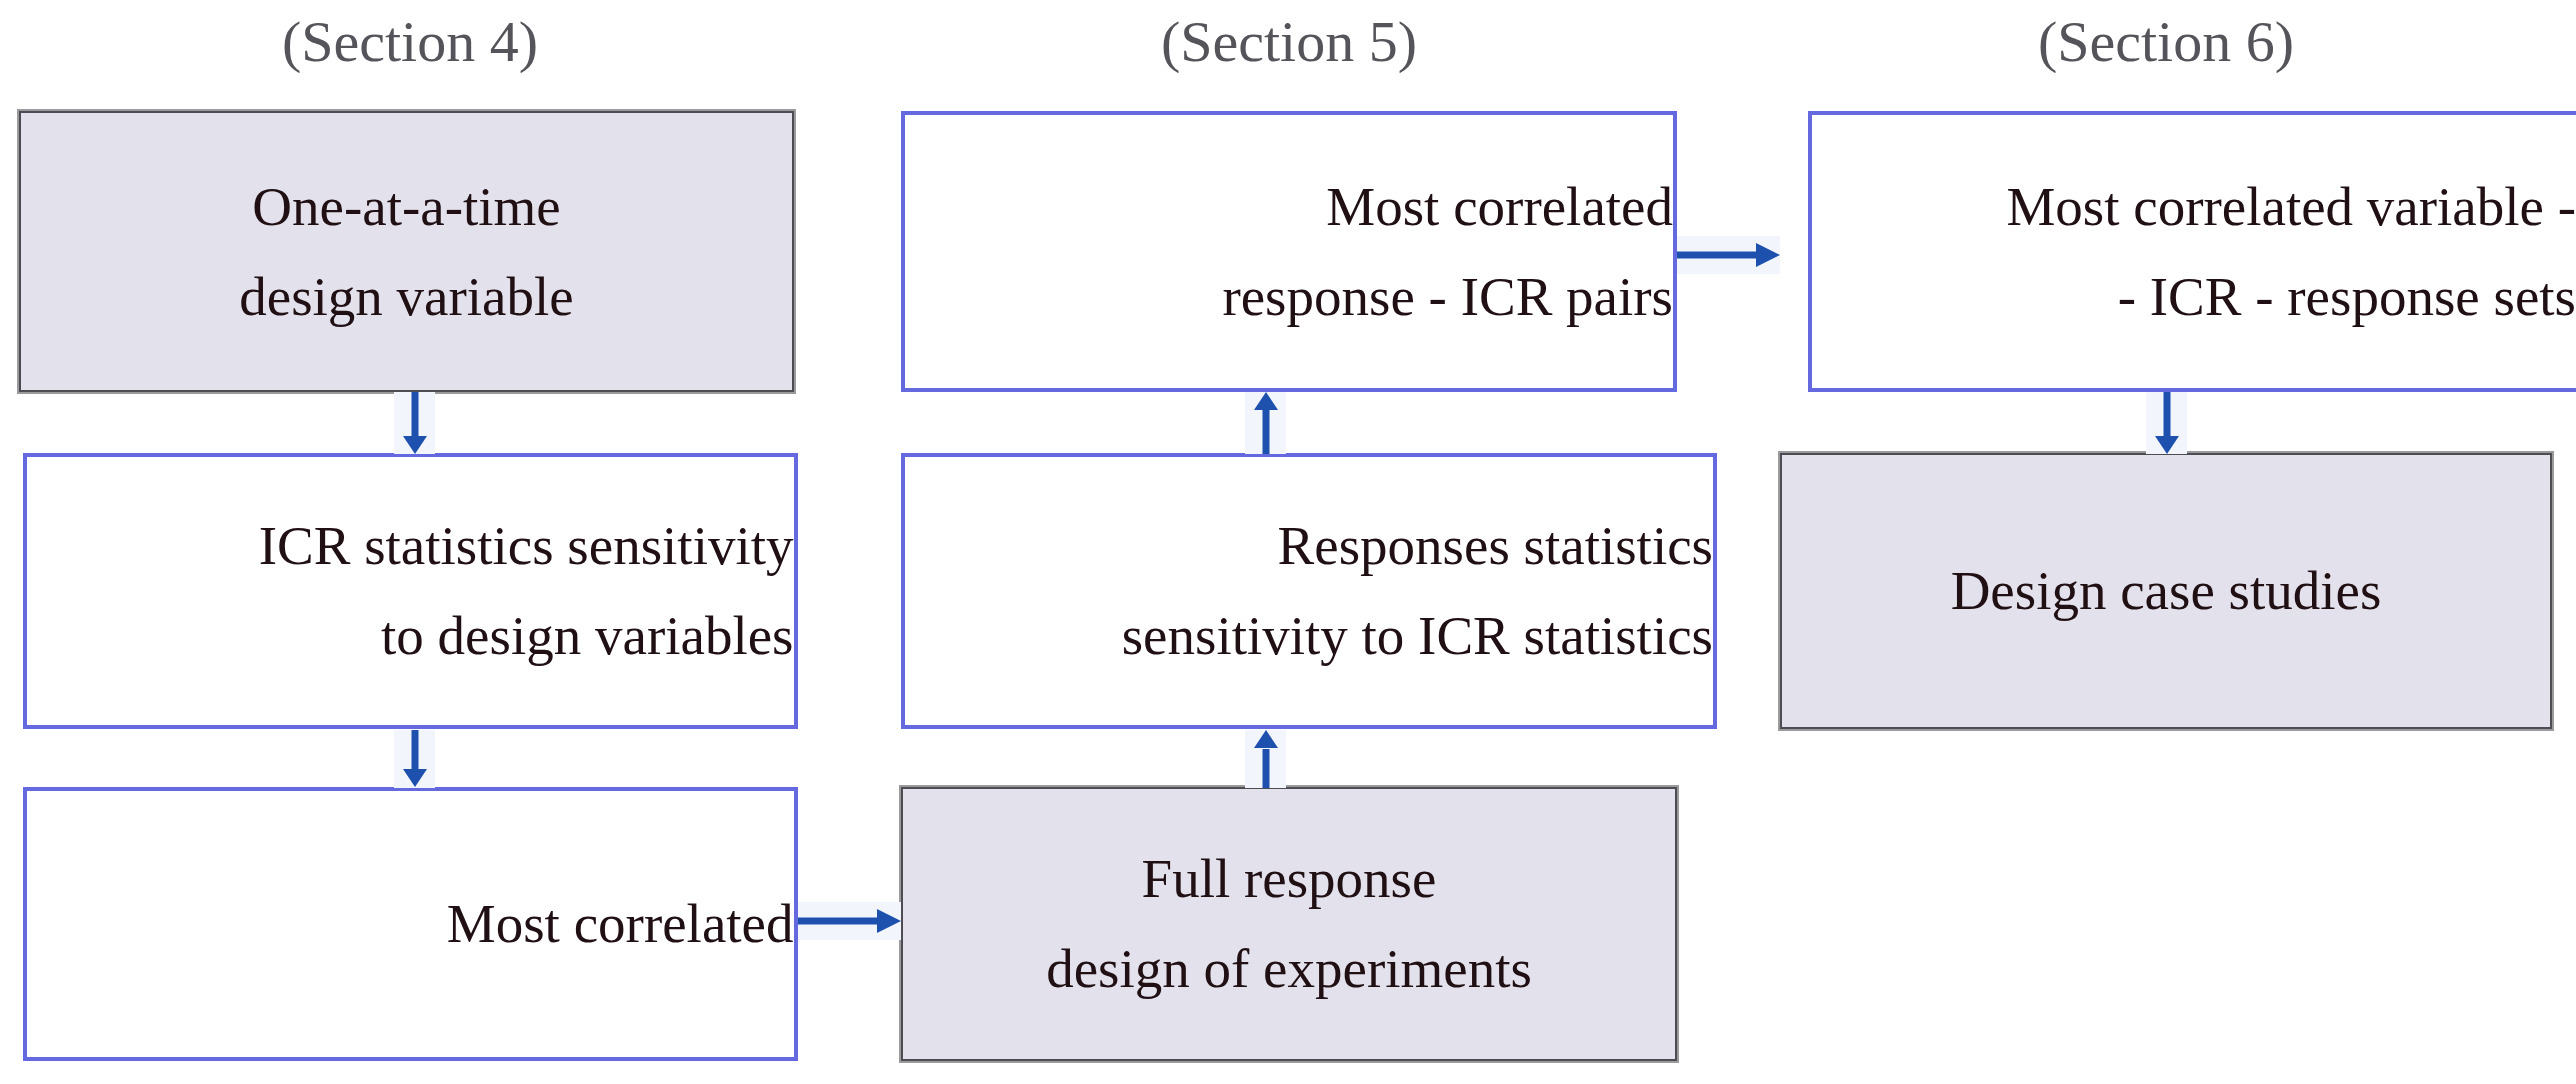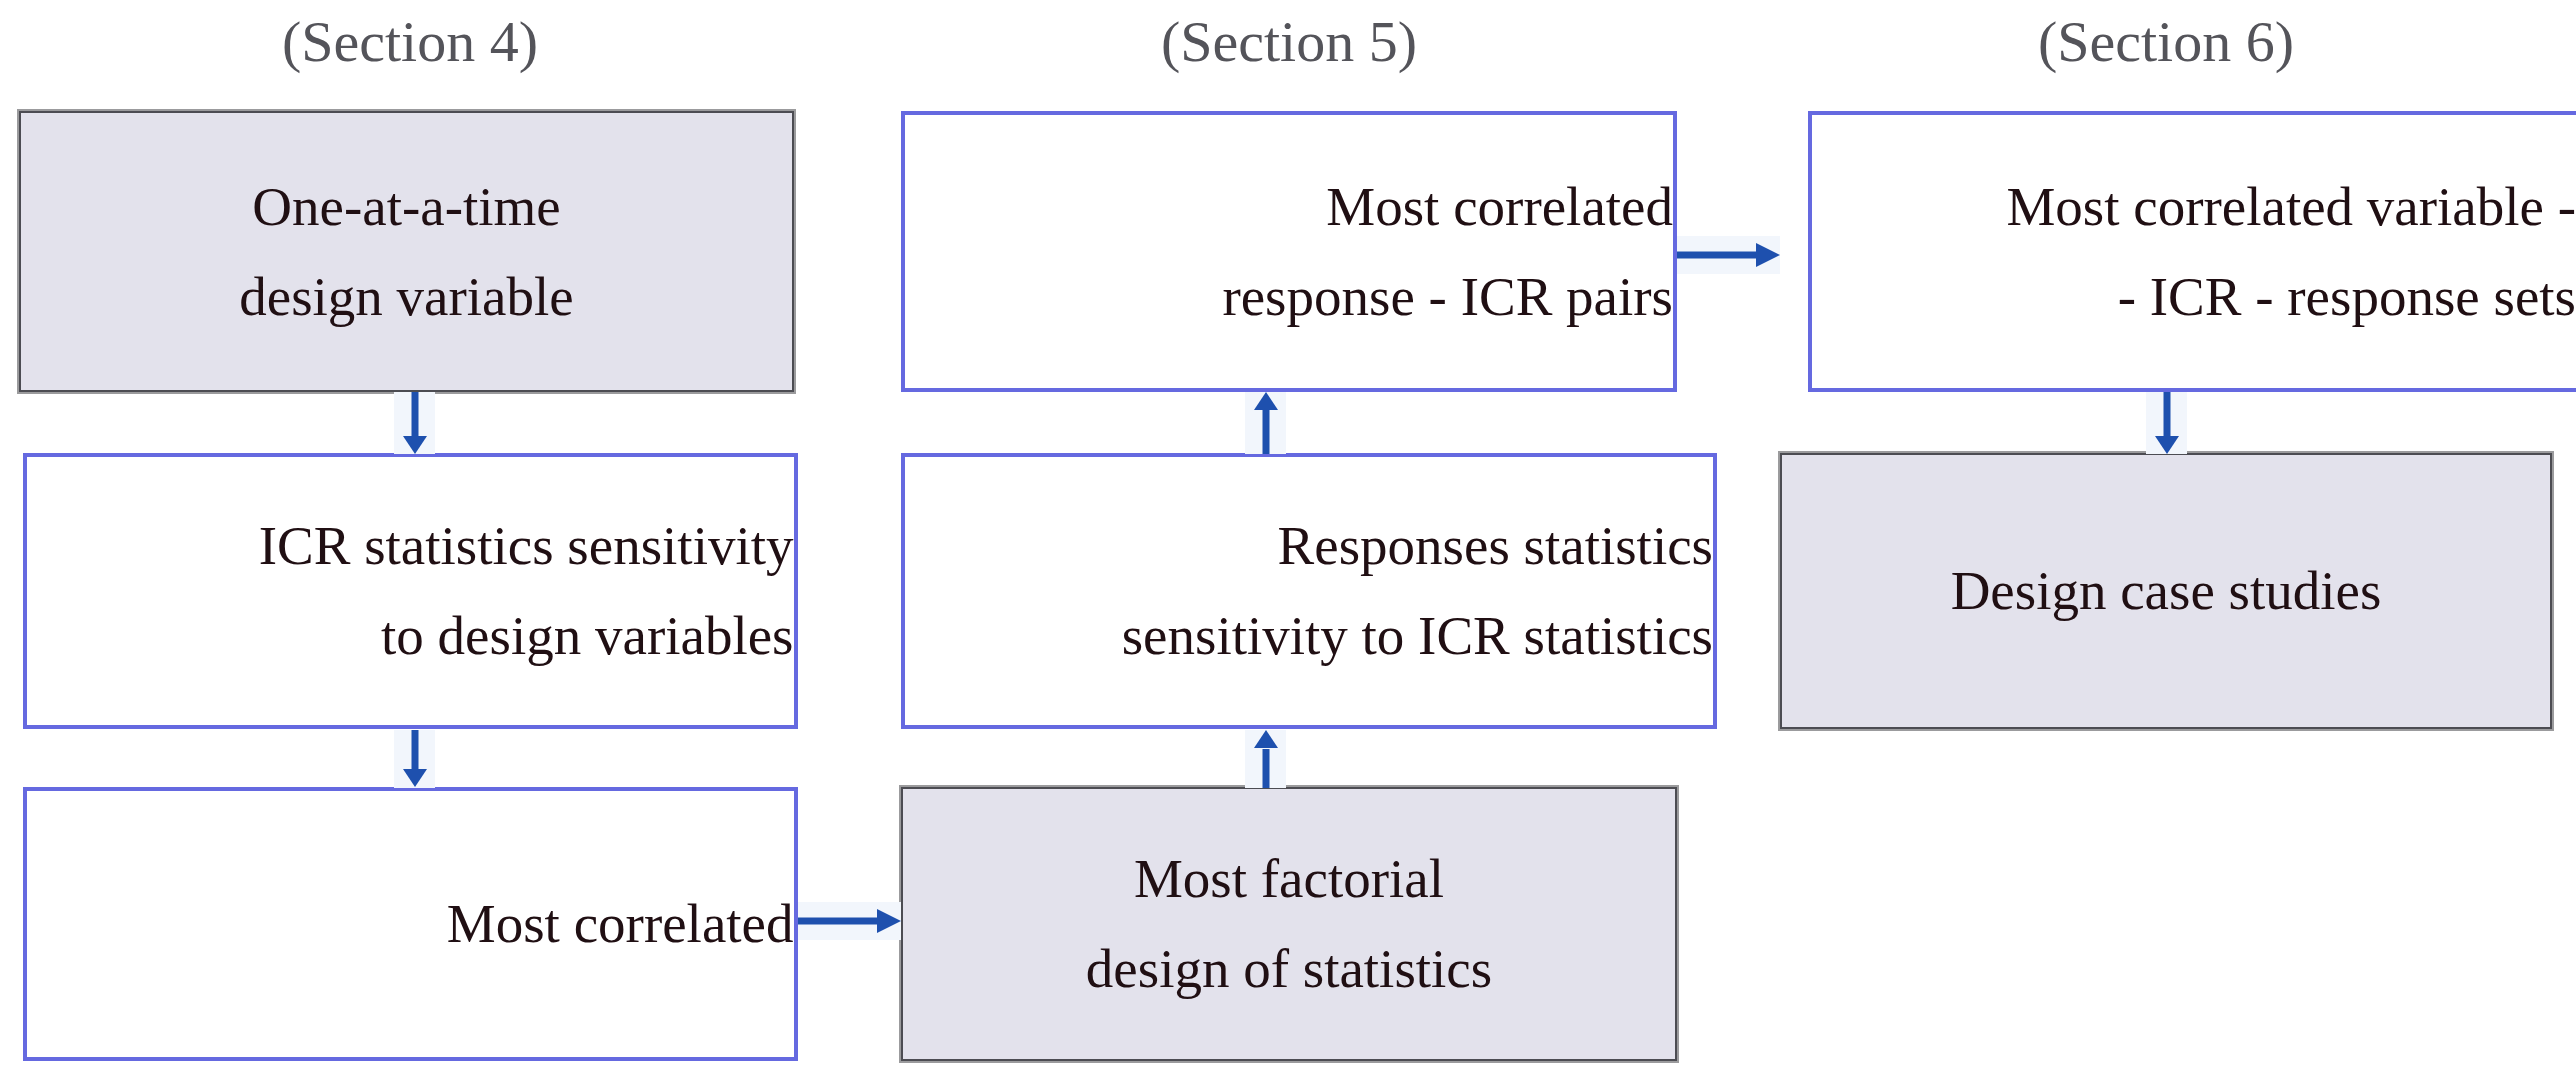--- a/index.html
+++ b/index.html
@@ -102,22 +102,22 @@
     <span class="line">Most correlated</span>
     <span class="line">response - ICR pairs</span>
   </div>
 
   <div class="box outlined" style="left:901px;top:453px;width:816px;height:276px">
     <span class="line">Responses statistics</span>
     <span class="line">sensitivity to ICR statistics</span>
   </div>
 
   <div class="box filled" style="left:901px;top:787px;width:776px;height:274px">
-    <span class="line">Most factorial</span>
-    <span class="line">design of statistics</span>
+    <span class="line">Full response</span>
+    <span class="line">design of experiments</span>
   </div>
 
   <div class="box outlined" style="left:1808px;top:111px;width:772px;height:281px">
     <span class="line">Most correlated variable -</span>
     <span class="line">- ICR - response sets</span>
   </div>
 
   <div class="box filled" style="left:1780px;top:453px;width:772px;height:276px">
     <span class="line">Design case studies</span>
   </div>

